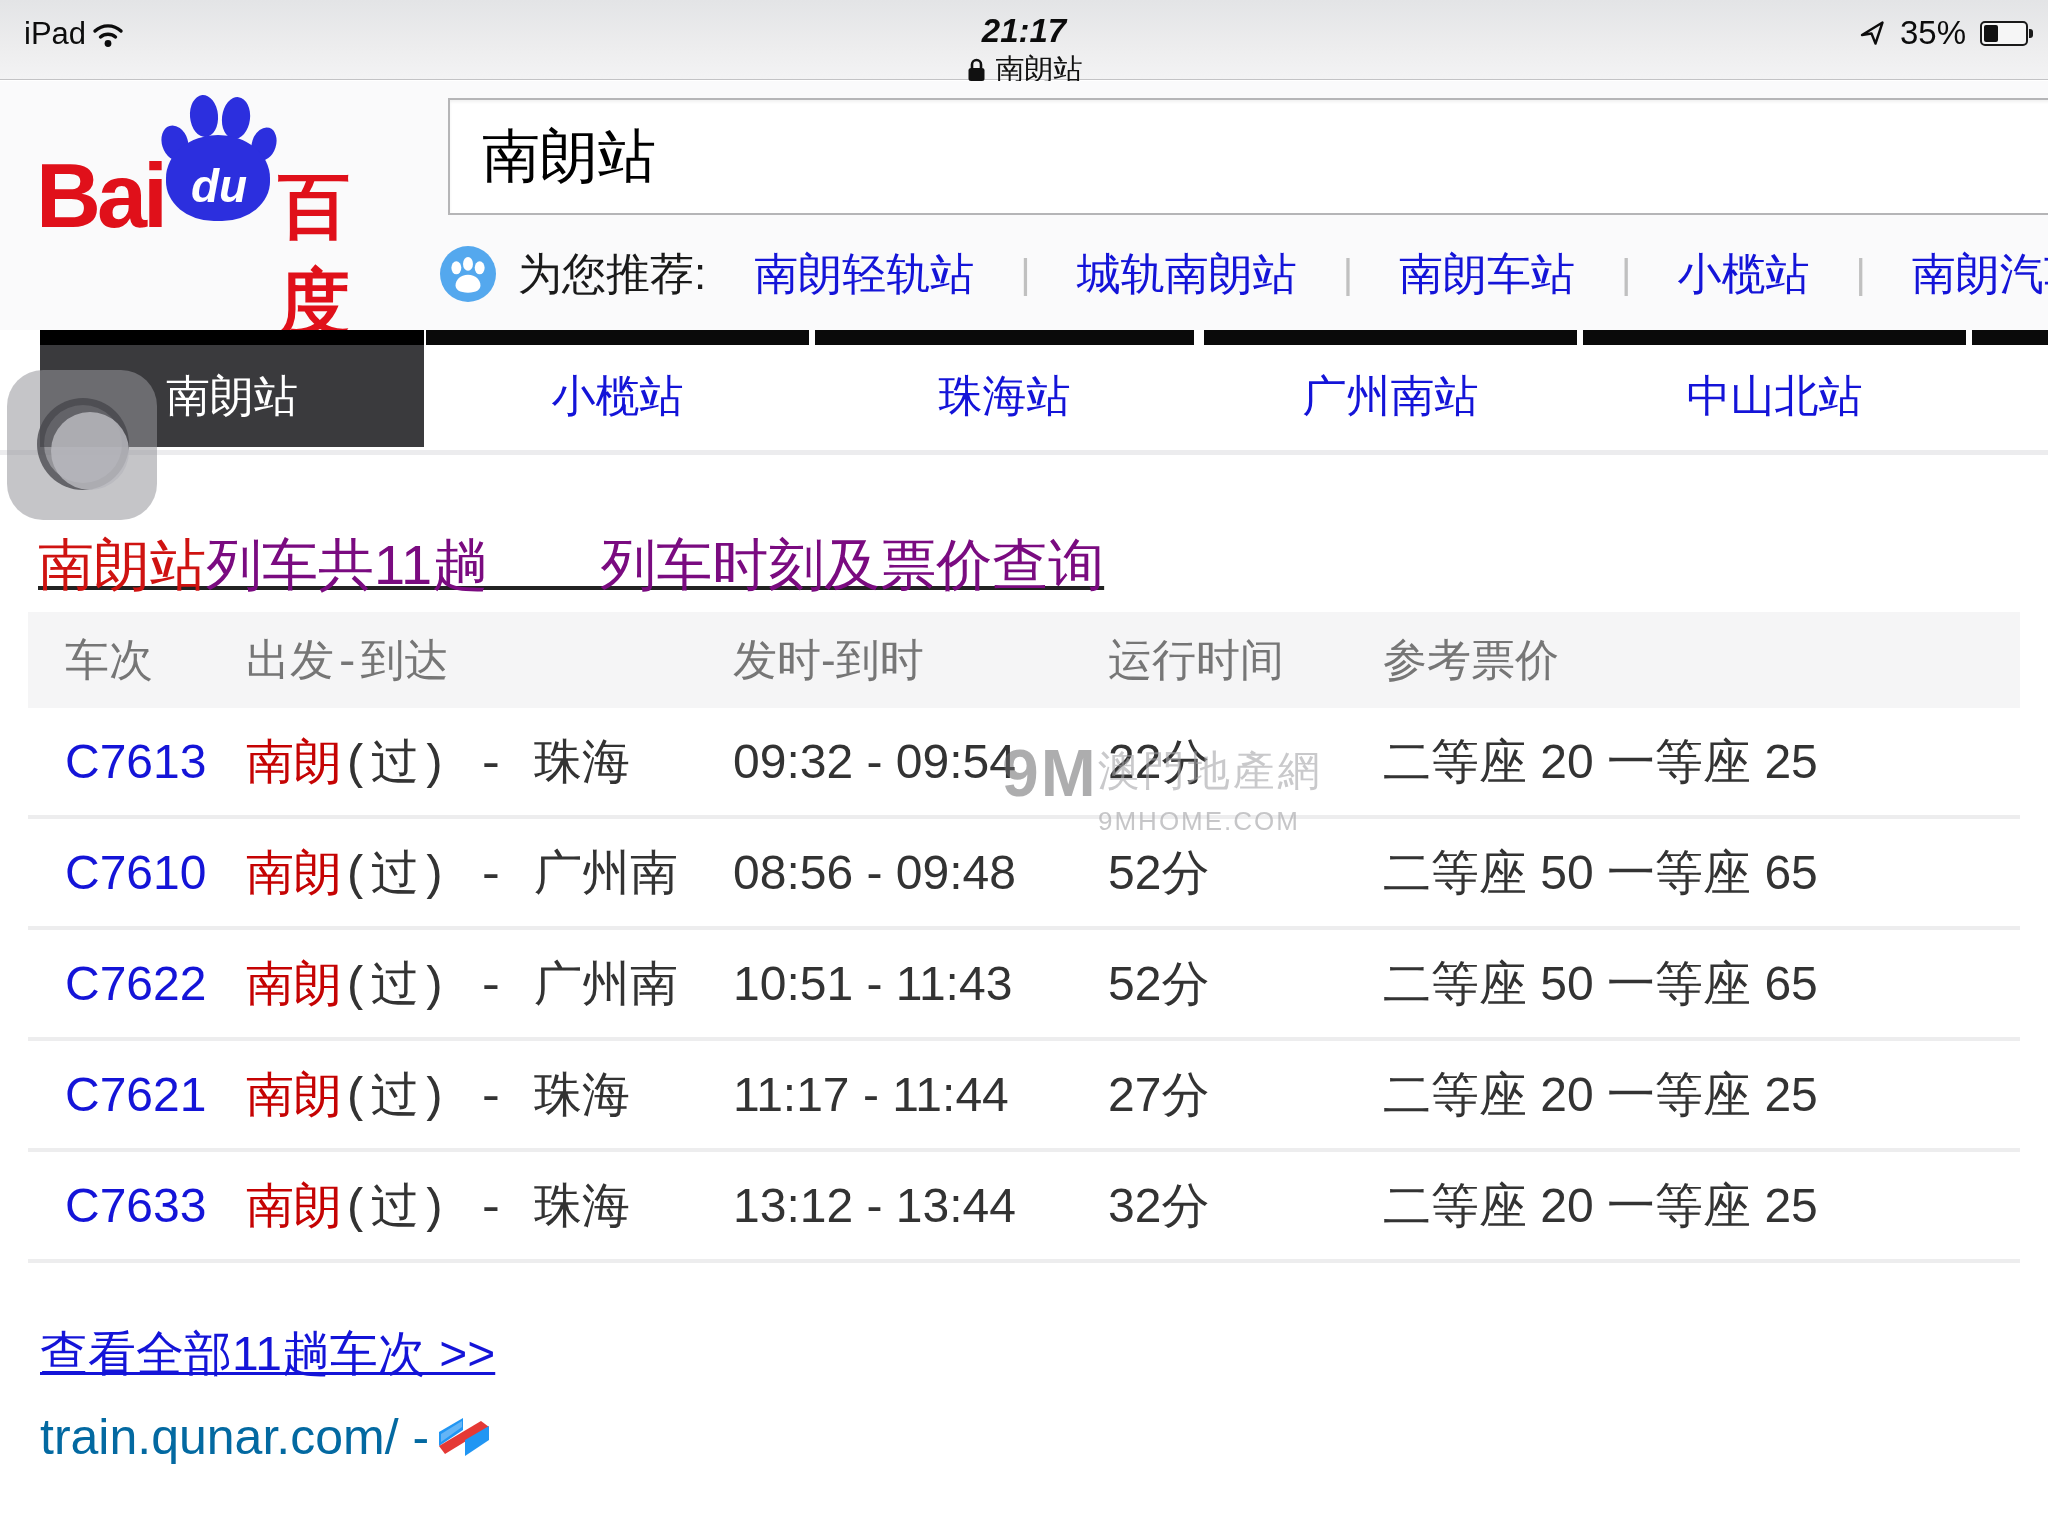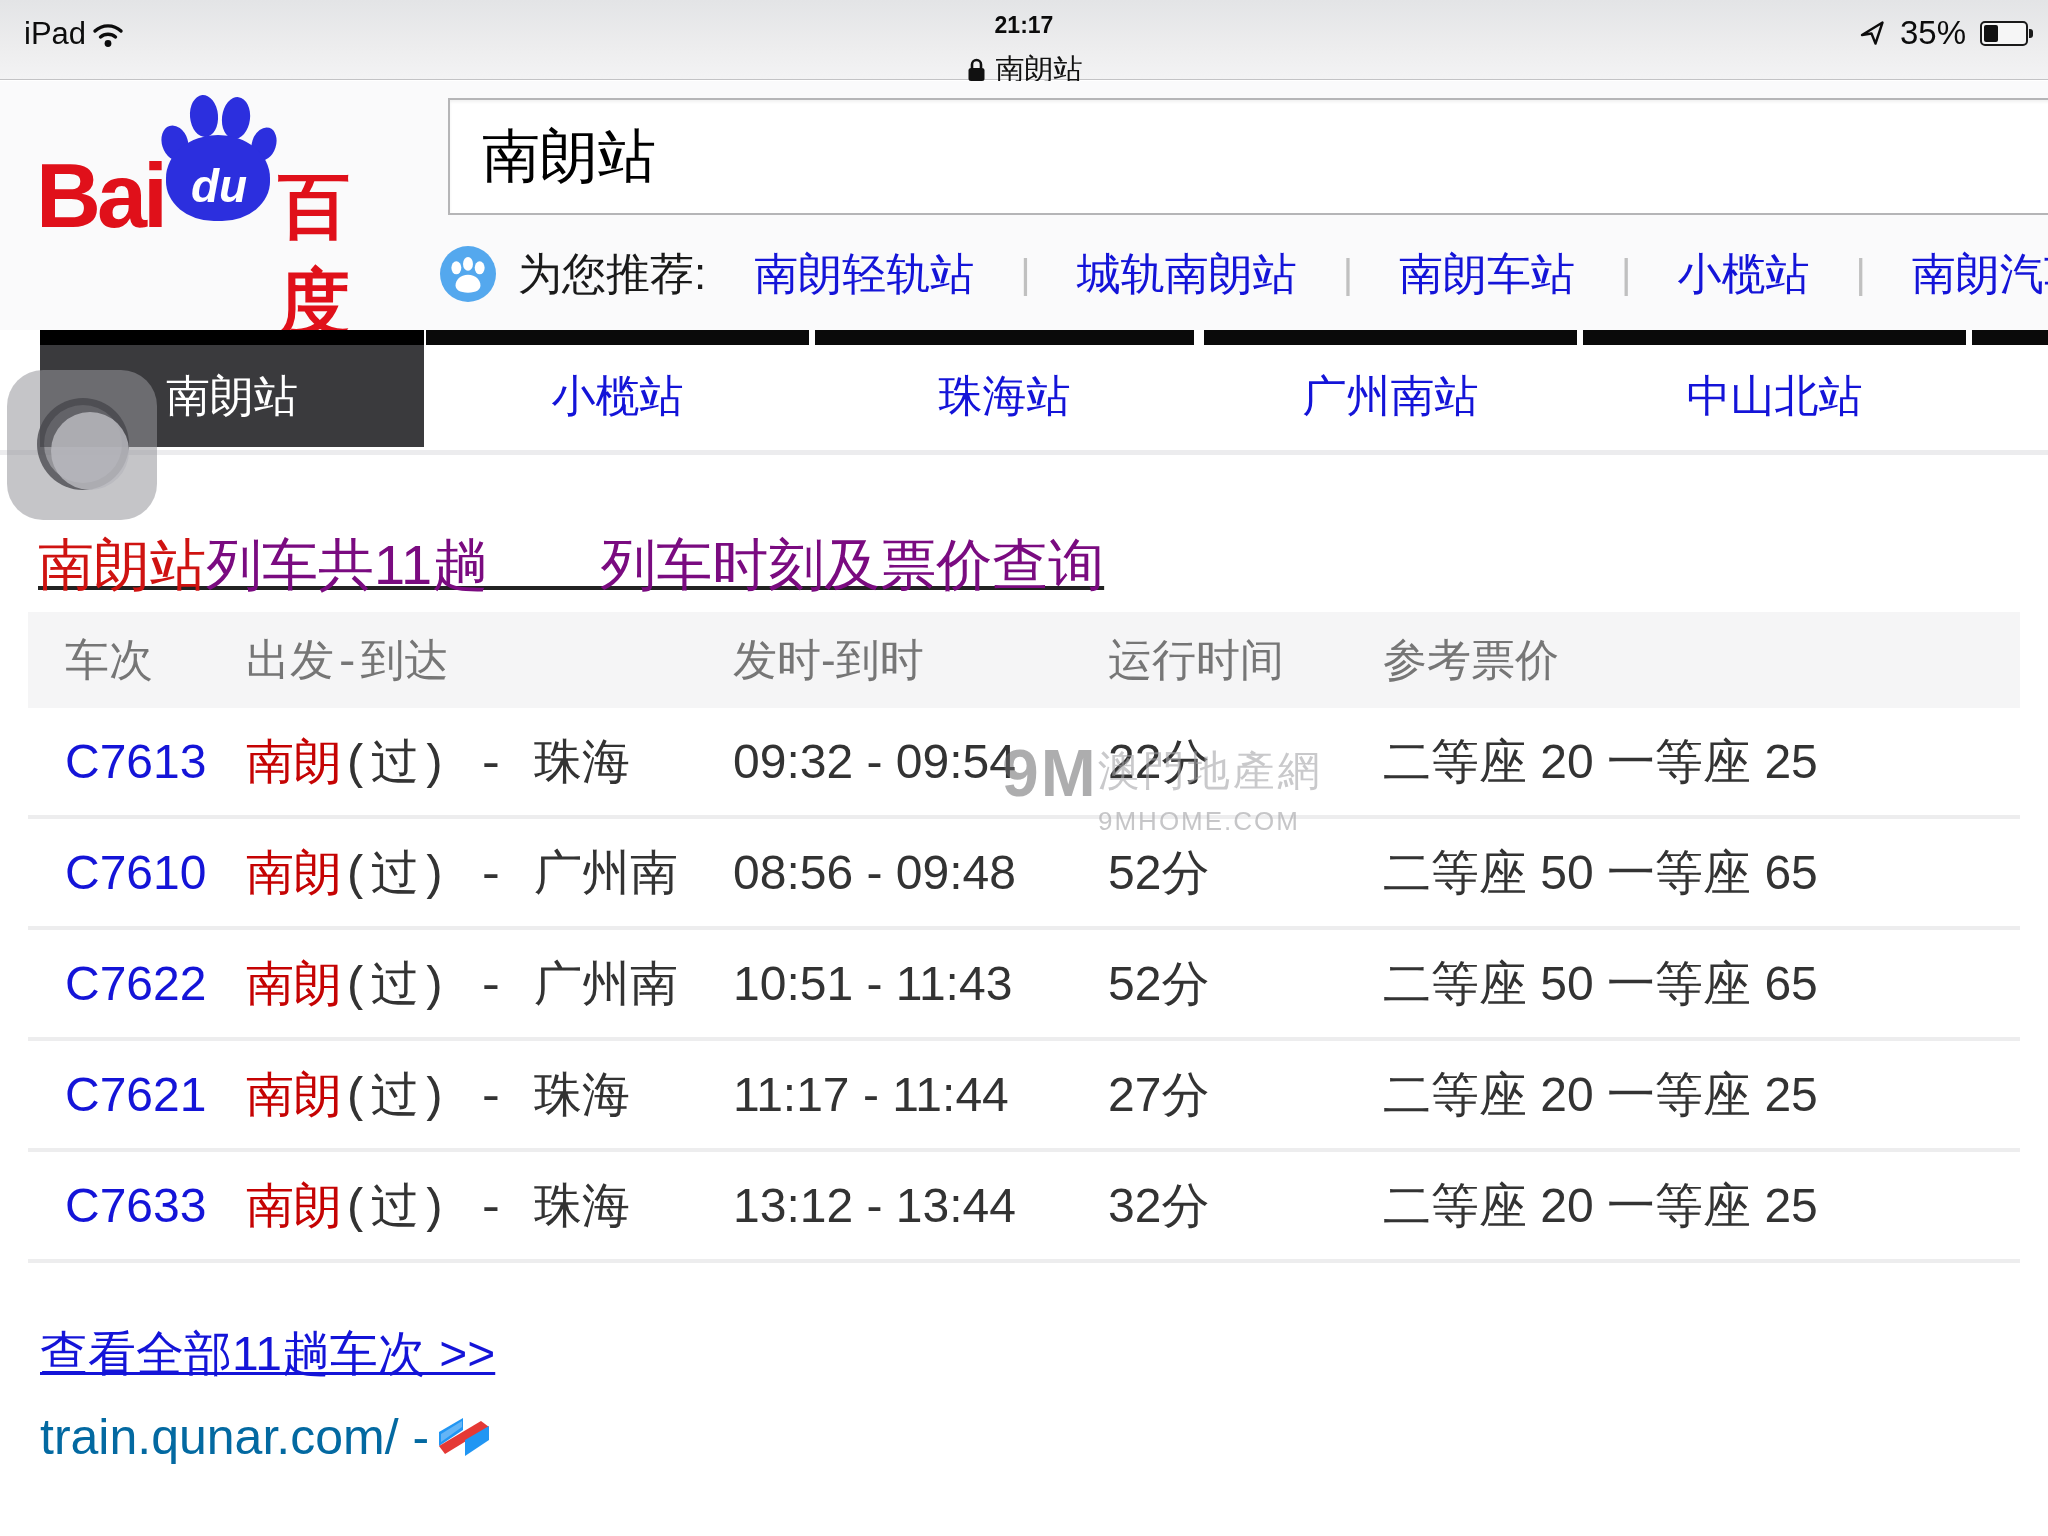--- a/index.html
+++ b/index.html
@@ -9,21 +9,21 @@
     font-family:"Liberation Sans", sans-serif; color:#222;
   }
 
   
   .statusbar {
     position:absolute; top:0; left:0; right:0; height:80px;
     background:linear-gradient(180deg,#e3e4e6 0%,#ededee 60%,#f3f3f4 100%);
     border-bottom:1px solid #c3c3c5;
   }
   .sb-left { position:absolute; left:24px; top:16px; display:flex; align-items:center; gap:4px; font-size:31px; color:#0c0c0c; }
-  .sb-time { position:absolute; left:0; right:0; top:12px; text-align:center; font-size:23px; font-weight:700; color:#0c0c0c; }
+  .sb-time { position:absolute; left:0; right:0; top:12px; text-align:center; font-size:33px; font-weight:700; color:#0c0c0c;font-style:italic; }
   .sb-site { position:absolute; left:0; right:0; top:50px; display:flex; justify-content:center; align-items:center; gap:9px; font-size:29px; color:#111; }
   .sb-right { position:absolute; right:20px; top:14px; display:flex; align-items:center; gap:14px; font-size:33px; color:#0c0c0c; }
   .batt { position:relative; width:48px; height:25px; border:2.5px solid #1a1a1a; border-radius:5px; background:#f6f6f6; }
   .batt .fill { position:absolute; left:2px; top:2px; bottom:2px; width:14px; background:#111; border-radius:2px; }
   .batt .nub { position:absolute; right:-7px; top:6px; width:4.5px; height:9px; background:#1a1a1a; border-radius:0 3px 3px 0; }
 
   
   .header { position:absolute; top:81px; left:0; right:0; height:249px; background:#fafafb; }
   .logo { position:absolute; left:36px; top:6px; width:380px; height:140px; }
   .logo .bai { position:absolute; left:0; top:58px; font-size:90px; font-weight:700; color:#e0101a; letter-spacing:-4px; }

